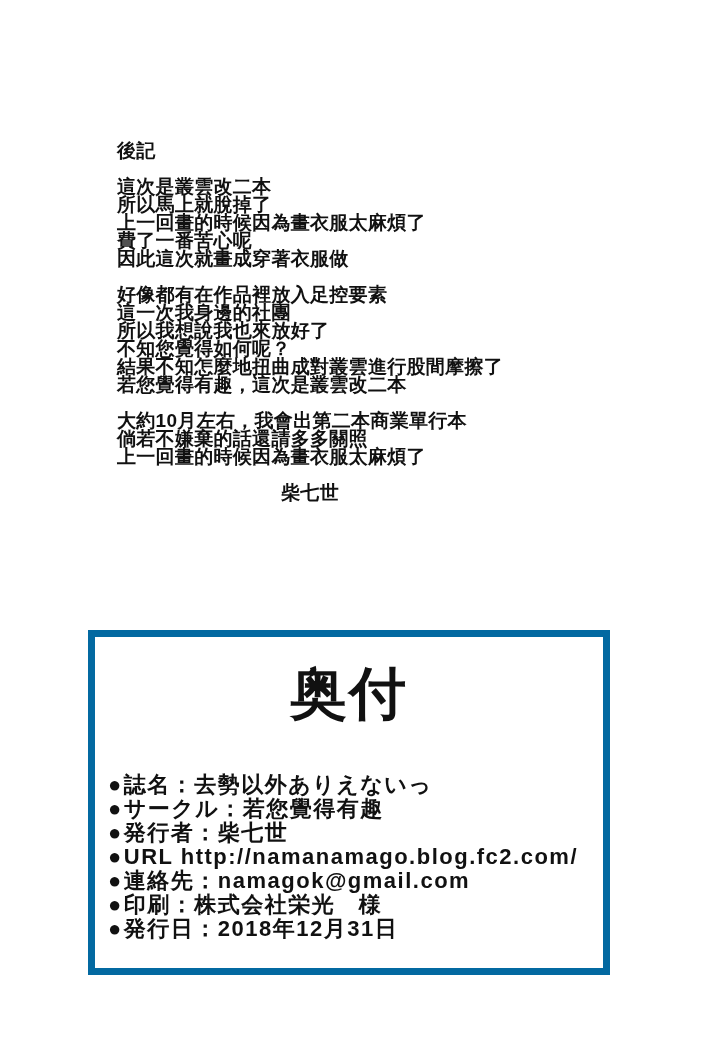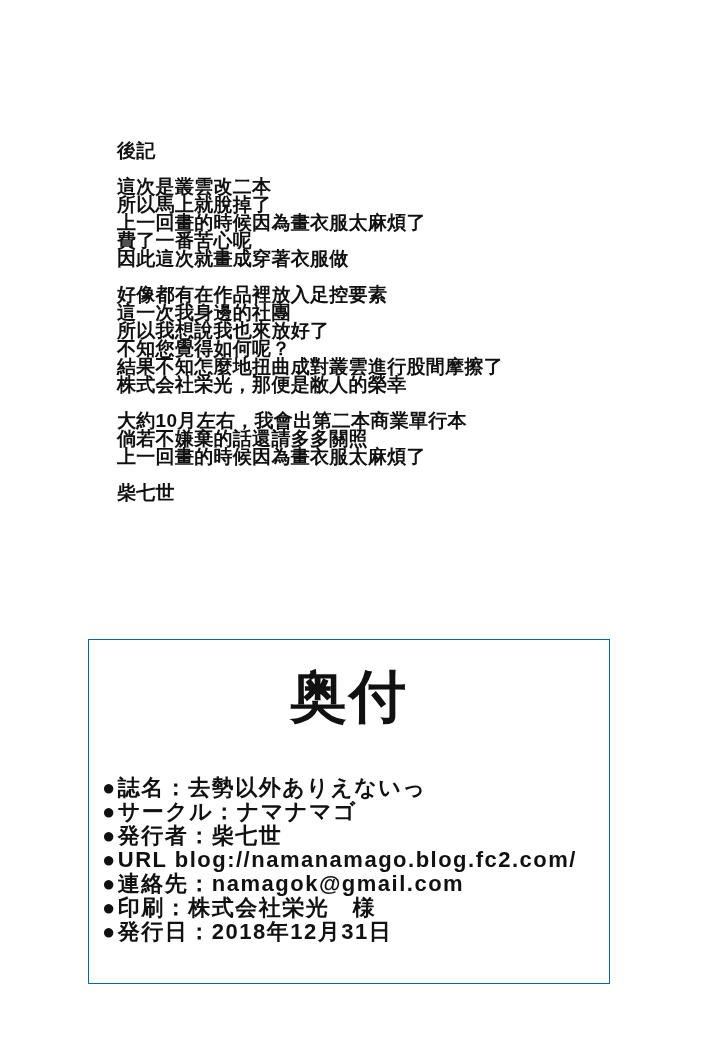--- a/index.html
+++ b/index.html
@@ -24,33 +24,32 @@
     top: 142px;
     font-size: 19px;
     line-height: 18px;
     letter-spacing: 0.3px;
     white-space: nowrap;
   }
   .aw-title { margin: 0 0 18px 0; }
   .aw-para  { margin: 18px 0 0 0; }
   .aw-para:first-of-type { margin-top: 0; }
   .aw-line  { display: block; }
-  .aw-signature { margin-top: 18px; }
+  .aw-signature { margin-top: 18px; text-align: center; }
 
   
   .colophon-box {
     position: absolute;
     left: 88px;
     top: 630px;
     width: 522px;
     height: 345px;
     box-sizing: border-box;
-    border: 1px solid #0369a1;
+    border: 7px solid #0369a1;
     background: #ffffff;
-    margin-top: 9px;
   }
   .cp-title {
     margin-top: 22px;
     text-align: center;
     font-size: 57px;
     line-height: 68px;
     letter-spacing: 2px;
   }
   .cp-list {
     list-style: none;
@@ -83,47 +82,47 @@
       <span class="aw-line">費了一番苦心呢</span>
       <span class="aw-line">因此這次就畫成穿著衣服做</span>
     </p>
 
     <p class="aw-para">
       <span class="aw-line">好像都有在作品裡放入足控要素</span>
       <span class="aw-line">這一次我身邊的社團</span>
       <span class="aw-line">所以我想說我也來放好了</span>
       <span class="aw-line">不知您覺得如何呢？</span>
       <span class="aw-line">結果不知怎麼地扭曲成對叢雲進行股間摩擦了</span>
-      <span class="aw-line">株式会社栄光，那便是敝人的榮幸</span>
+      <span class="aw-line">若您覺得有趣，這次是叢雲改二本</span>
     </p>
 
     <p class="aw-para">
       <span class="aw-line">大約10月左右，我會出第二本商業單行本</span>
       <span class="aw-line">倘若不嫌棄的話還請多多關照</span>
       <span class="aw-line">上一回畫的時候因為畫衣服太麻煩了</span>
     </p>
 
     <div class="aw-signature">柴七世</div>
   </section>
 
   <section class="colophon-box">
     <div class="cp-title">奥付</div>
 
     <ul class="cp-list">
       <li class="cp-item">
         <span class="cp-bullet">●</span><span>誌名：去勢以外ありえないっ</span>
       </li>
       <li class="cp-item">
-        <span class="cp-bullet">●</span><span>サークル：ナマナマゴ</span>
+        <span class="cp-bullet">●</span><span>サークル：若您覺得有趣</span>
       </li>
       <li class="cp-item">
         <span class="cp-bullet">●</span><span>発行者：柴七世</span>
       </li>
       <li class="cp-item">
-        <span class="cp-bullet">●</span><span>URL blog://namanamago.blog.fc2.com/</span>
+        <span class="cp-bullet">●</span><span>URL http://namanamago.blog.fc2.com/</span>
       </li>
       <li class="cp-item">
         <span class="cp-bullet">●</span><span>連絡先：namagok@gmail.com</span>
       </li>
       <li class="cp-item">
         <span class="cp-bullet">●</span><span>印刷：株式会社栄光　様</span>
       </li>
       <li class="cp-item">
         <span class="cp-bullet">●</span><span>発行日：2018年12月31日</span>
       </li>

